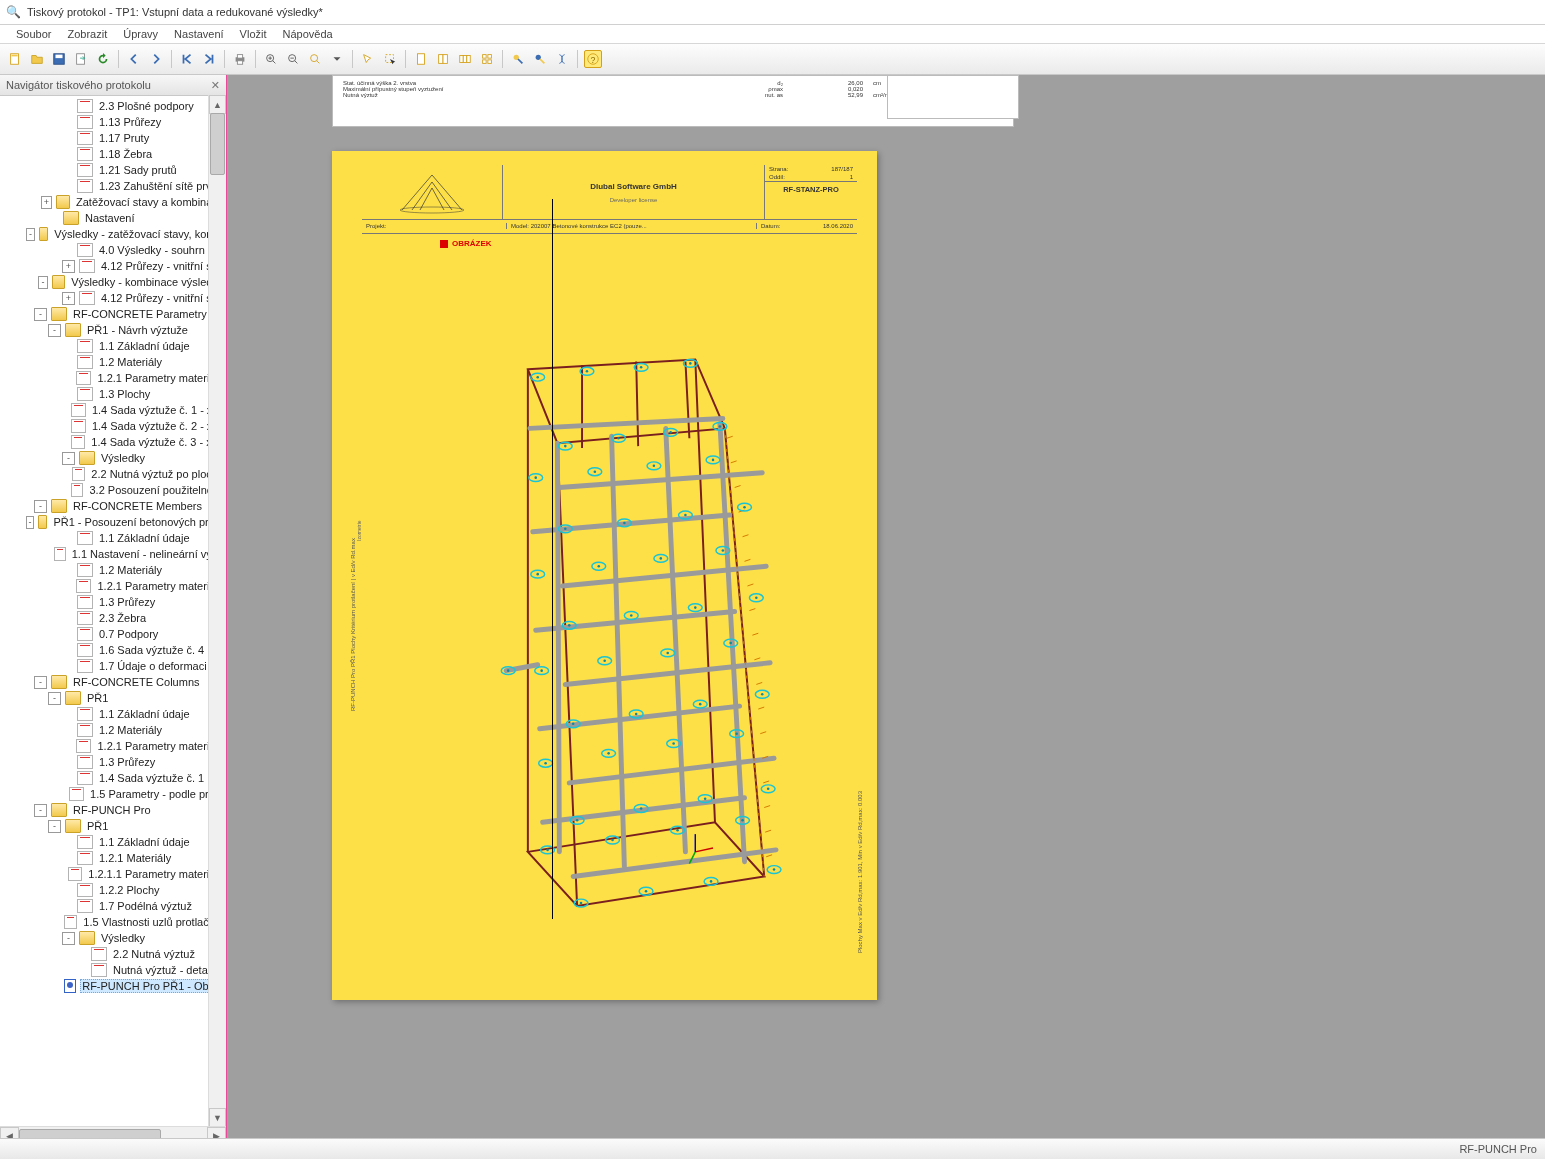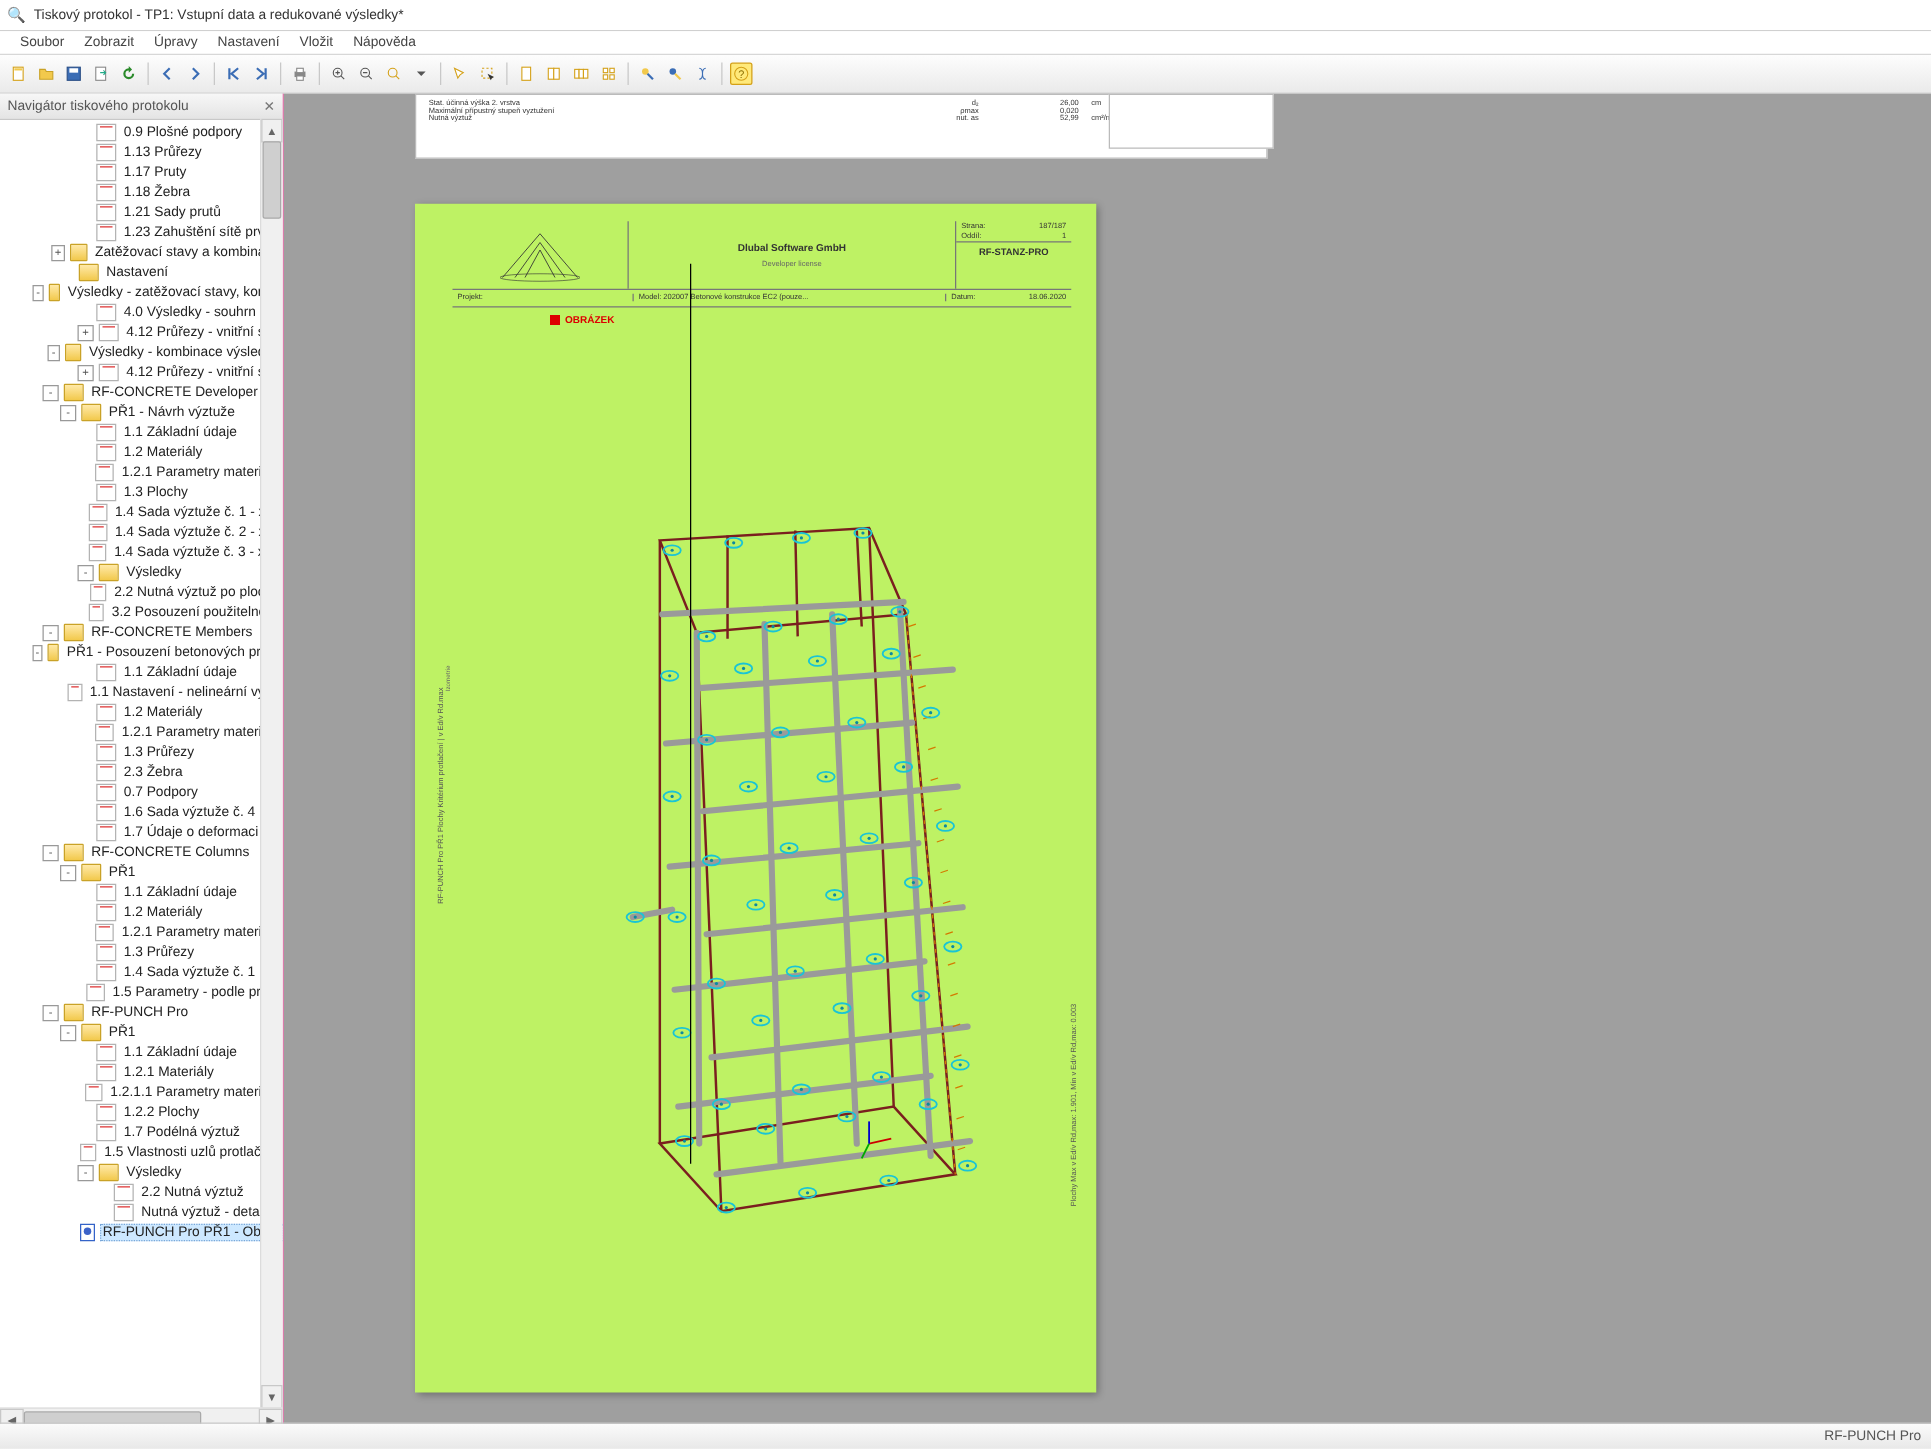--- a/index.html
+++ b/index.html
@@ -35,21 +35,21 @@
 .nav-scroll-h .btn{width:17px;height:15px;background:#f0f0f0;border:1px solid #c8c8c8;display:flex;align-items:center;justify-content:center;font-size:9px;color:#666}
 .nav-scroll-h .track{flex:1;position:relative;height:15px}
 .nav-scroll-h .thumb{position:absolute;left:0;top:1px;bottom:1px;width:140px;background:#cfcfcf;border:1px solid #a9a9a9;border-radius:2px}
 .content{flex:1;background:#9f9f9f;position:relative;overflow:hidden}
 .frag{position:absolute;left:105px;top:0;width:660px;height:42px;background:#fff;border:1px solid #bbb;padding:4px 10px;font-size:6px;color:#333}
 .frag-row{display:flex;justify-content:flex-start;gap:0}
 .frag .c1{width:260px}
 .frag .c2{width:180px;text-align:right;padding-right:20px}
 .frag .c3{width:60px;text-align:right}
 .frag .c4{width:40px;text-align:left;padding-left:10px}
-.page{position:absolute;left:105px;top:88px;width:545px;height:951px;background:#bef264;box-shadow:2px 2px 6px rgba(0,0,0,.3)}
+.page{position:absolute;left:105px;top:76px;width:545px;height:849px;background:#fde047;box-shadow:2px 2px 6px rgba(0,0,0,.3)}
 .page-hdr{position:absolute;left:30px;right:20px;top:14px;height:54px;border-bottom:1px solid #777;display:flex}
 .hdr-logo{width:140px;border-right:1px solid #777;display:flex;align-items:center;justify-content:center}
 .hdr-logo svg{width:80px;height:44px}
 .hdr-mid{flex:1;border-right:1px solid #777;display:flex;flex-direction:column;align-items:center;justify-content:center}
 .hdr-mid .company{font-size:8px;font-weight:bold}
 .hdr-mid .lic{font-size:6px;color:#666;margin-top:6px}
 .hdr-right{width:92px;font-size:6px}
 .hdr-right .row{display:flex;justify-content:space-between;padding:1px 4px}
 .hdr-right .prod{font-weight:bold;font-size:7.5px;text-align:center;border-top:1px solid #777;padding:3px 0}
 .page-sub{position:absolute;left:30px;right:20px;top:68px;height:14px;border-bottom:1px solid #777;display:flex;font-size:6px;align-items:center}
@@ -239,21 +239,21 @@
     <div class="nav-header">
       <span>Navigátor tiskového protokolu</span>
       <span class="close">✕</span>
     </div>
     <div class="tree">
       <div class="tree-inner" id="tree-inner">
           <div class="tn">
             <span class="sp" style="width: 62px;"></span>
             <span class="sp" style="width: 15px;"></span>
             <span class="ic ic-page"></span>
-            <span class="tn-label">0.9 Plošné podpory</span>
+            <span class="tn-label">2.3 Plošné podpory</span>
           </div>
           <div class="tn">
             <span class="sp" style="width: 62px;"></span>
             <span class="sp" style="width: 15px;"></span>
             <span class="ic ic-page"></span>
             <span class="tn-label">1.13 Průřezy</span>
           </div>
           <div class="tn">
             <span class="sp" style="width: 62px;"></span>
             <span class="sp" style="width: 15px;"></span>
@@ -317,21 +317,21 @@
           <div class="tn">
             <span class="sp" style="width: 62px;"></span>
             <span class="tg">+</span>
             <span class="ic ic-page"></span>
             <span class="tn-label">4.12 Průřezy - vnitřní síly</span>
           </div>
           <div class="tn">
             <span class="sp" style="width: 34px;"></span>
             <span class="tg">-</span>
             <span class="ic ic-folder"></span>
-            <span class="tn-label">RF-CONCRETE Developer</span>
+            <span class="tn-label">RF-CONCRETE Parametry</span>
           </div>
           <div class="tn">
             <span class="sp" style="width: 48px;"></span>
             <span class="tg">-</span>
             <span class="ic ic-folder"></span>
             <span class="tn-label">PŘ1 - Návrh výztuže</span>
           </div>
           <div class="tn">
             <span class="sp" style="width: 62px;"></span>
             <span class="sp" style="width: 15px;"></span>

